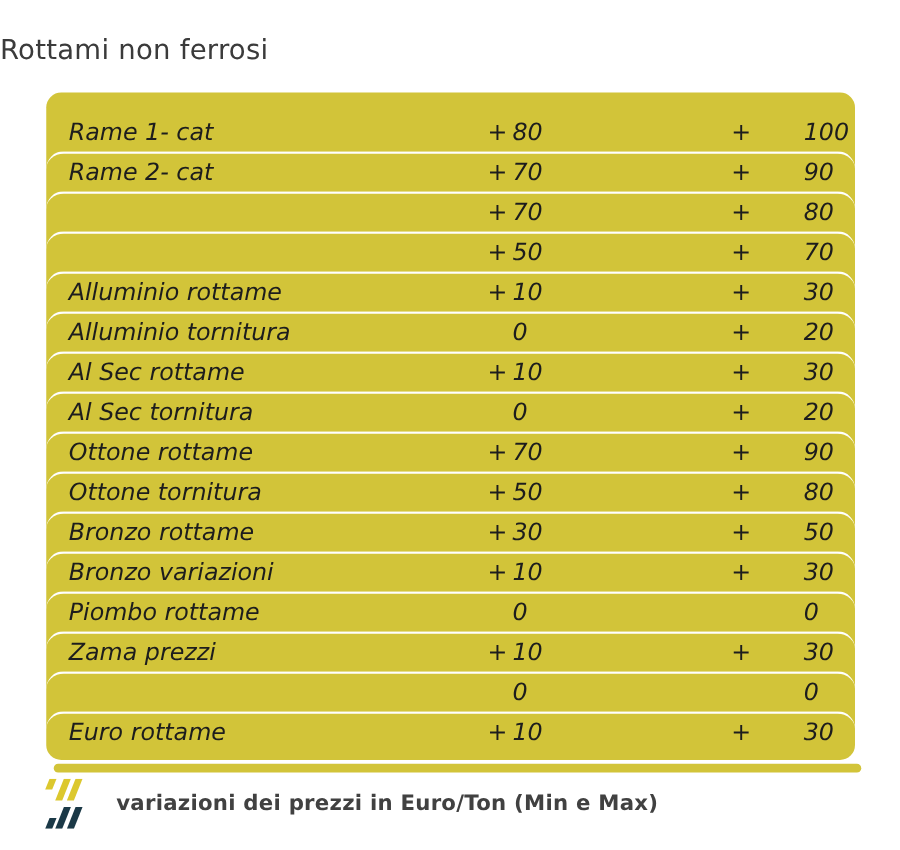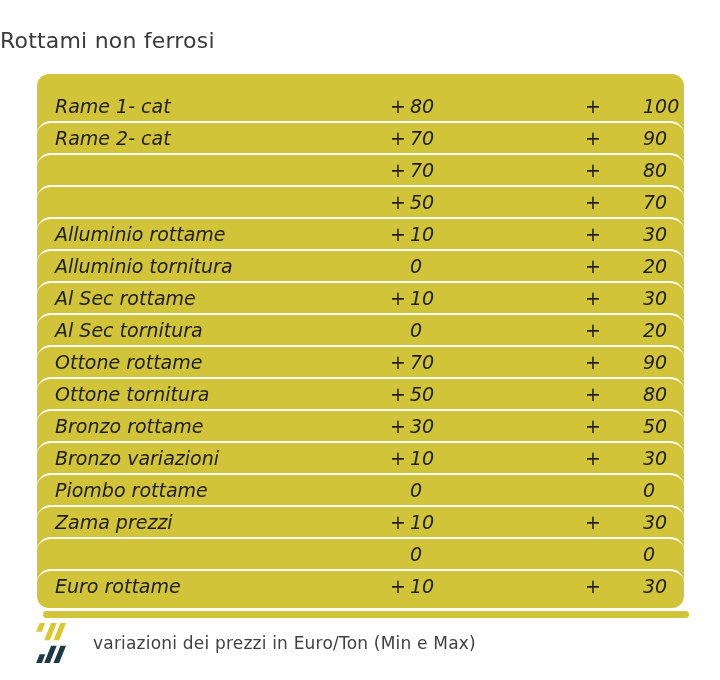--- a/index.html
+++ b/index.html
@@ -33,21 +33,21 @@
     position:relative;height:30px;line-height:30px;
     font-size:19px;color:var(--row-text);white-space:nowrap;font-style:italic;
   }
   .row + .row{border-top:2px solid var(--divider);border-radius:14px;}
   .row .label{position:absolute;left:18px;top:0;}
   .row .min-plus{position:absolute;left:353px;top:0;}
   .row .min-val{position:absolute;left:373px;top:0;}
   .row .max-plus{position:absolute;left:548px;top:0;}
   .row .max-val{position:absolute;left:586px;top:0;margin-left:20px;}
   .footer{
-    position:absolute;left:36px;top:621px;height:43px;display:flex;align-items:center;
+    position:absolute;left:36px;top:621px;height:43px;display:flex;align-items:center;font-weight:bold;
   }
   .logo{width:31px;height:40px;display:block;flex:0 0 auto;}
   .caption{
     margin-left:26px;font-size:17px;color:var(--caption-text);letter-spacing:.2px;
   }
 </style>
 </head>
 <body>
 
 <div class="title">Rottami non ferrosi</div>

